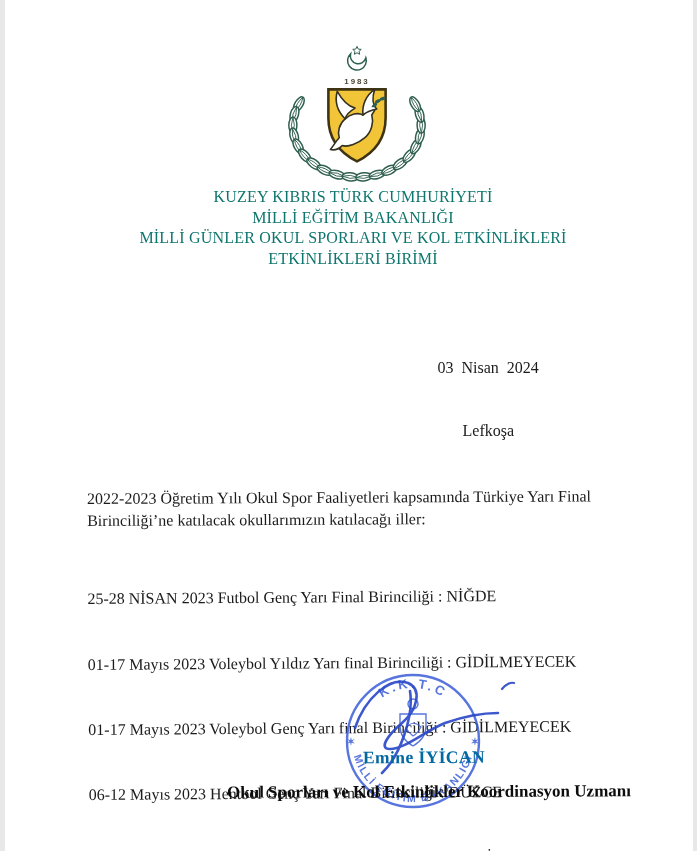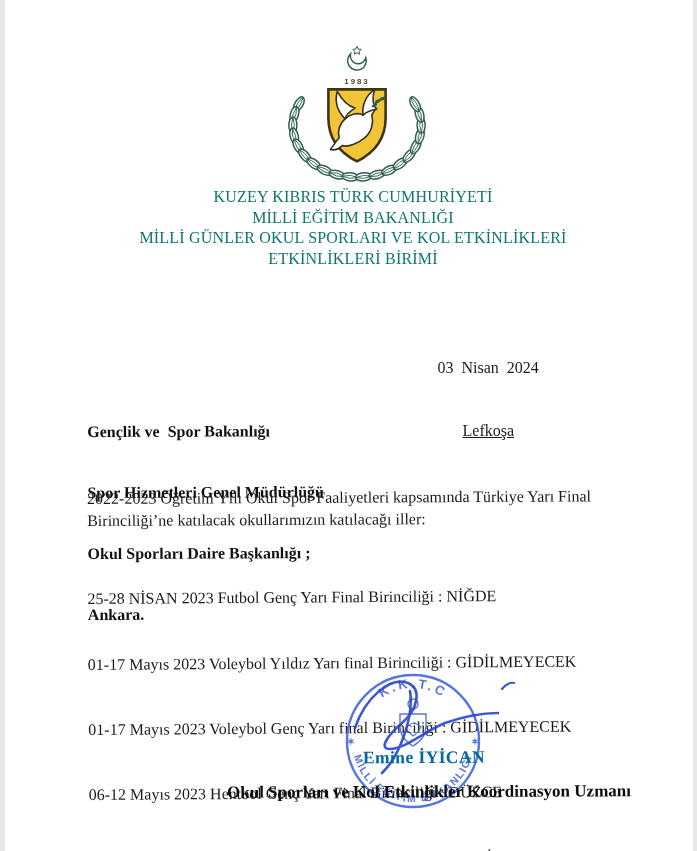--- a/index.html
+++ b/index.html
@@ -10,21 +10,21 @@
   }
   .emblem{position:absolute;left:278px;top:44px;}
   .header{
     position:absolute;left:0;top:187px;width:697px;text-align:center;
     font-size:16px;line-height:20.6px;letter-spacing:.2px;color:#0f766e;
   }
   .dateline{
     position:absolute;left:433px;top:315px;font-size:16px;line-height:21px;
     white-space:pre;
   }
-  .dateline .place{padding-left:25px;text-decoration:underline;}
+  .dateline .place{padding-left:25px;}
   .recipient{
     position:absolute;left:82px;top:381px;font-weight:bold;font-size:16px;
     line-height:20.4px;white-space:pre;color:#111;transform:rotate(-0.2deg);
     transform-origin:left top;
   }
   .intro{
     position:absolute;left:82px;top:488px;width:552px;font-size:16px;
     line-height:22px;transform:rotate(-0.3deg);transform-origin:left top;
   }
   .events{
@@ -106,26 +106,20 @@
     <div>MİLLİ EĞİTİM BAKANLIĞI</div>
     <div>MİLLİ GÜNLER OKUL SPORLARI VE KOL ETKİNLİKLERİ</div>
     <div>ETKİNLİKLERİ BİRİMİ</div>
   </div>
 
   <div class="dateline">
     <div>03  Nisan  2024</div>
     <div class="place">Lefkoşa</div>
   </div>
 
-  <div class="recipient">
-    <div>Gençlik ve  Spor Bakanlığı</div>
-    <div>Spor Hizmetleri Genel Müdürlüğü</div>
-    <div>Okul Sporları Daire Başkanlığı ;</div>
-    <div>Ankara.</div>
-  </div>
 
   <div class="intro">
     <div>2022-2023 Öğretim Yılı Okul Spor Faaliyetleri kapsamında Türkiye Yarı Final</div>
     <div>Birinciliği’ne katılacak okullarımızın katılacağı iller:</div>
   </div>
 
   <div class="events">
     <div>25-28 NİSAN 2023 Futbol Genç Yarı Final Birinciliği : NİĞDE</div>
     <div>01-17 Mayıs 2023 Voleybol Yıldız Yarı final Birinciliği : GİDİLMEYECEK</div>
     <div>01-17 Mayıs 2023 Voleybol Genç Yarı final Birinciliği : GİDİLMEYECEK</div>

